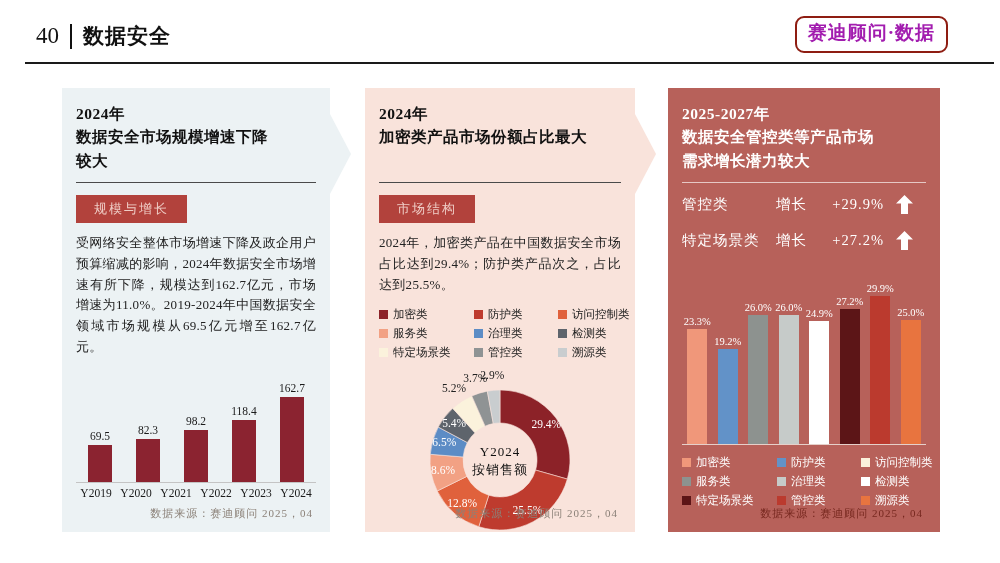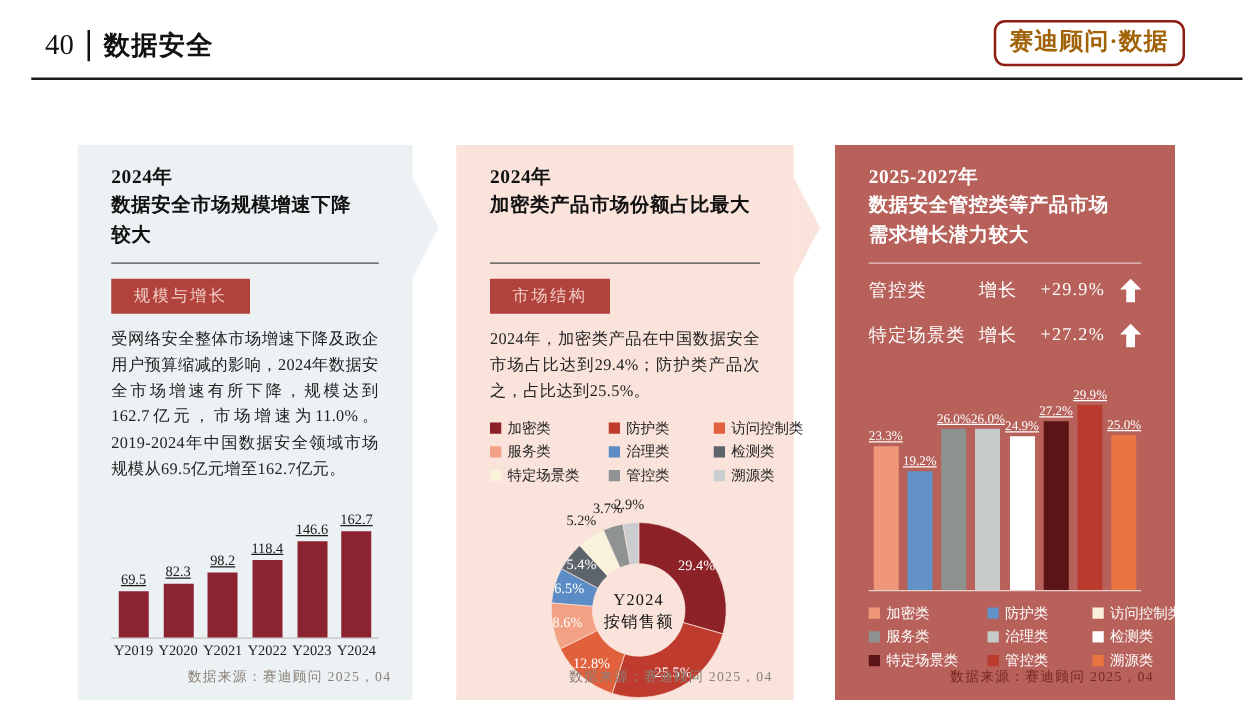--- a/index.html
+++ b/index.html
@@ -4,45 +4,45 @@
 <style>
   html,body{margin:0;padding:0;background:#fff;}
   .canvas{position:relative;width:1000px;height:563px;background:#fff;overflow:hidden;
           font-family:"Liberation Serif","DejaVu Serif",serif;}
   
   .page-head{position:absolute;left:36px;top:22px;display:flex;align-items:center;gap:11px;color:#111;}
   .page-num{font-size:23px;}
   .vbar{width:2px;height:25px;background:#111;}
   .page-title{font-size:21px;font-weight:bold;letter-spacing:1px;}
   .brand-badge{position:absolute;right:52px;top:16px;border:2px solid #8E1D12;border-radius:9px;
-               padding:2px 11px 5px;font-size:19px;font-weight:bold;color:#a16207;letter-spacing:1px;}
+               padding:2px 11px 5px;font-size:19px;font-weight:bold;color:#a21caf;letter-spacing:1px;}
   .head-rule{position:absolute;left:25px;right:6px;top:62px;border-top:2px solid #1a1a1a;}
   
-  .panel{position:absolute;top:88px;height:444px;padding:14px 27px;box-sizing:border-box;margin-top:28px;}
+  .panel{position:absolute;top:88px;height:444px;padding:14px 14px;box-sizing:border-box;}
   .panel-left{left:62px;width:268px;background:#ECF2F4;}
   .panel-mid{left:365px;width:270px;background:#F9E3DB;}
   .panel-right{left:668px;width:272px;background:#B7615A;color:#fff;}
   .panel-left::after{content:"";position:absolute;top:26px;right:-21px;width:0;height:0;
     border-top:40px solid transparent;border-bottom:40px solid transparent;border-left:21px solid #ECF2F4;}
   .panel-mid::after{content:"";position:absolute;top:26px;right:-21px;width:0;height:0;
     border-top:40px solid transparent;border-bottom:40px solid transparent;border-left:21px solid #F9E3DB;}
   .panel-title{font-size:15.5px;font-weight:bold;line-height:1.5;white-space:pre-line;color:#111;
                height:80px;letter-spacing:.5px;}
   .panel-right .panel-title{color:#ffffff;}
   .rule{border:none;border-top:1px solid #4a4a4a;margin:0 0 12px;}
   .panel-right .rule{border-top-color:rgba(255,255,255,.65);}
   .tag{display:inline-block;background:#B2423C;color:#EFCDC6;font-size:13px;padding:5px 18px;
        margin-bottom:10px;letter-spacing:2px;}
   .body{font-size:13px;line-height:1.6;color:#222;text-align:justify;margin:0;letter-spacing:.3px;}
   
   .bar-chart{display:flex;align-items:flex-end;border-bottom:1px solid #c4c4c4;}
   #chart-left{margin-top:20px;height:104px;}
   #chart-right{margin-top:28px;height:166px;border-bottom-color:#E6D0CA;}
   .cell{flex:1;display:flex;flex-direction:column;align-items:center;justify-content:flex-end;min-width:0;}
-  .vlabel{font-size:11.5px;margin-bottom:3px;color:#1a1a1a;white-space:nowrap;text-decoration:underline;}
+  .vlabel{font-size:11.5px;margin-bottom:3px;color:#1a1a1a;white-space:nowrap;}
   #chart-right .vlabel{color:#fff;font-size:10.5px;margin-bottom:2px;}
   .bar{flex:none;}
   .cats{display:flex;margin-top:4px;}
   .cats span{flex:1;text-align:center;font-size:11.5px;color:#1a1a1a;}
   .chart-legend-single{display:flex;justify-content:center;align-items:center;gap:6px;margin-top:10px;
                        font-size:12.5px;color:#1a1a1a;}
   .sw{width:11px;height:11px;display:inline-block;}
   .source{position:absolute;right:17px;bottom:11px;font-size:11px;color:#8B8178;letter-spacing:1px;}
   .panel-right .source{color:#77281F;}
   
@@ -90,24 +90,20 @@
           <div class="vlabel">82.3</div>
           <div class="bar" style="width: 24px; background: rgb(139, 35, 48); height: 42.9963px;"></div>
         </div>
         <div class="cell">
           <div class="vlabel">98.2</div>
           <div class="bar" style="width: 24px; background: rgb(139, 35, 48); height: 51.303px;"></div>
         </div>
         <div class="cell">
           <div class="vlabel">118.4</div>
           <div class="bar" style="width: 24px; background: rgb(139, 35, 48); height: 61.8562px;"></div>
-        </div>
-        <div class="cell">
-          <div class="vlabel">146.6</div>
-          <div class="bar" style="width: 24px; background: rgb(139, 35, 48); height: 76.5888px;"></div>
         </div>
         <div class="cell">
           <div class="vlabel">162.7</div>
           <div class="bar" style="width: 24px; background: rgb(139, 35, 48); height: 85px;"></div>
         </div>
       </div>
     <div class="cats" id="cats-left">
         <span>Y2019</span>
         <span>Y2020</span>
         <span>Y2021</span>

